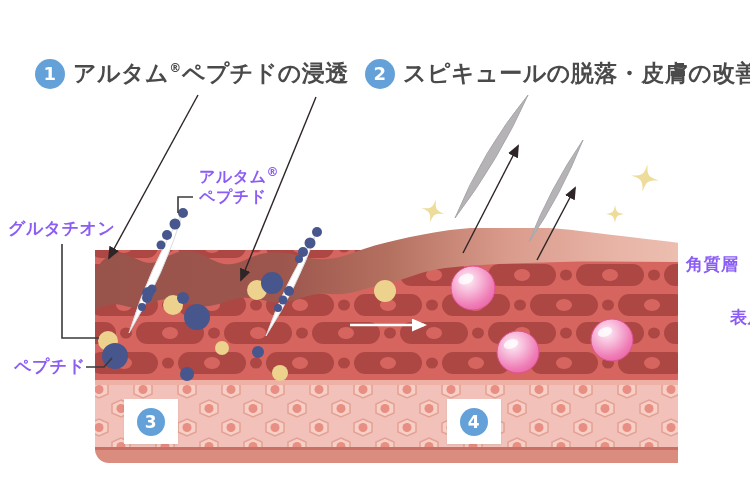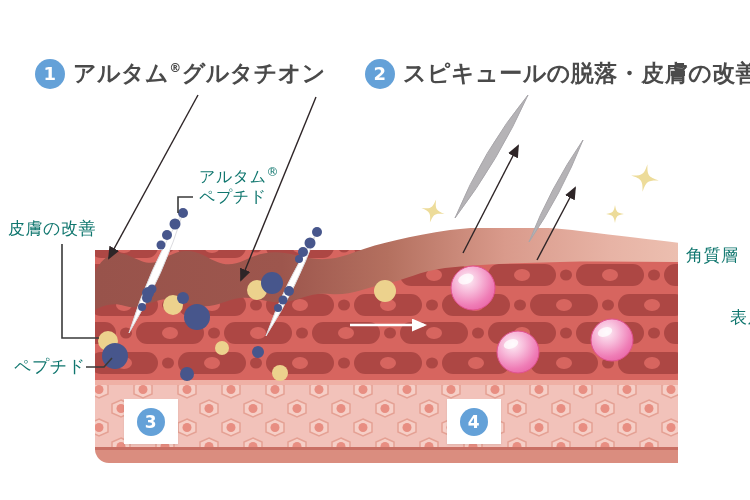--- a/index.html
+++ b/index.html
@@ -10,21 +10,21 @@
   }
   .stage{position:absolute;left:0;top:0;width:750px;height:500px;}
   .svg-layer{position:absolute;left:0;top:0;}
   
   .step-title{position:absolute;display:flex;align-items:center;gap:8px;color:#4a4a4a;
     font-weight:bold;font-size:23px;letter-spacing:0.5px;white-space:nowrap;}
   .num-circle{width:30px;height:30px;border-radius:50%;background:#64a1d8;color:#ffffff;
     display:flex;align-items:center;justify-content:center;font-size:18px;font-weight:bold;flex:0 0 auto;}
   .sup{font-size:12px;vertical-align:super;line-height:1;}
   
-  .ann{position:absolute;color:#0f766e;font-weight:normal;font-size:17px;white-space:nowrap;letter-spacing:0.5px;}
+  .ann{position:absolute;color:#8b5cf6;font-weight:bold;font-size:17px;white-space:nowrap;letter-spacing:0.5px;}
   .ann-small{font-size:16px;line-height:1.25;}
   
   .step-box{position:absolute;background:#ffffff;display:flex;align-items:center;gap:9px;
     padding:0 13px;height:45px;box-shadow:0 1px 2px rgba(0,0,0,0.08);
     color:#444444;font-weight:bold;font-size:21px;white-space:nowrap;letter-spacing:0.5px;}
   .num-circle.small{width:28px;height:28px;font-size:17px;}
 </style>
 </head>
 <body>
 
@@ -171,38 +171,38 @@
 
     <g stroke="#3a3a3a" stroke-width="1.6" fill="none">
       <polyline points="193,197 178,197 178,213"></polyline>
       <polyline points="62,244 62,338 99,338"></polyline>
       <polyline points="86,367 104,367 112,358"></polyline>
     </g>
   </svg>
 
   <div class="step-title" style="left:35px;top:58px;">
     <span class="num-circle">1</span>
-    <span><span>アルタム</span><span class="sup">®</span><span>グルタチオン</span></span>
+    <span><span>アルタム</span><span class="sup">®</span><span>ペプチドの浸透</span></span>
   </div>
 
   <div class="step-title" style="left:365px;top:58px;">
     <span class="num-circle">2</span>
     <span>スピキュールの脱落・皮膚の改善</span>
   </div>
 
-  <div class="ann" style="left:8px;top:217px;">皮膚の改善</div>
+  <div class="ann" style="left:8px;top:217px;">グルタチオン</div>
 
   <div class="ann ann-small" style="left:199px;top:166px;">
     <span>アルタム</span><span class="sup">®</span><br>
     <span>ペプチド</span>
   </div>
 
   <div class="ann" style="left:14px;top:355px;">ペプチド</div>
 
-  <div class="ann" style="left:686px;top:244px;">角質層</div>
+  <div class="ann" style="left:686px;top:253px;">角質層</div>
   <div class="ann" style="left:686px;top:306px;margin-left:44px;">表皮</div>
 
   <div class="step-box" style="left:124px;top:399px;">
     <span class="num-circle small">3</span>
   </div>
 
   <div class="step-box" style="left:447px;top:399px;">
     <span class="num-circle small">4</span>
   </div>
 

